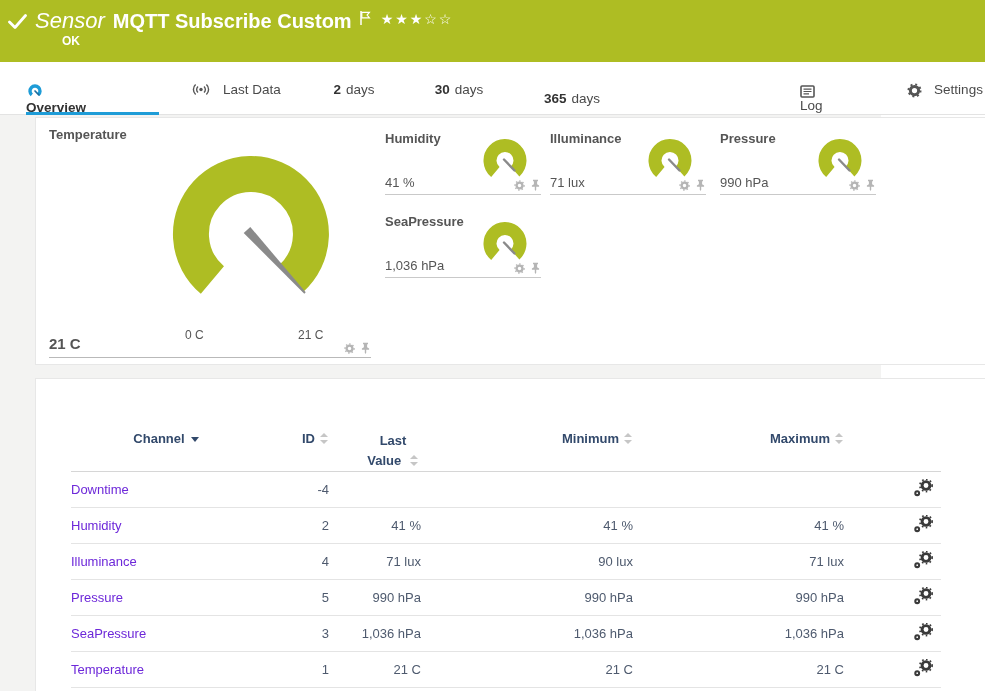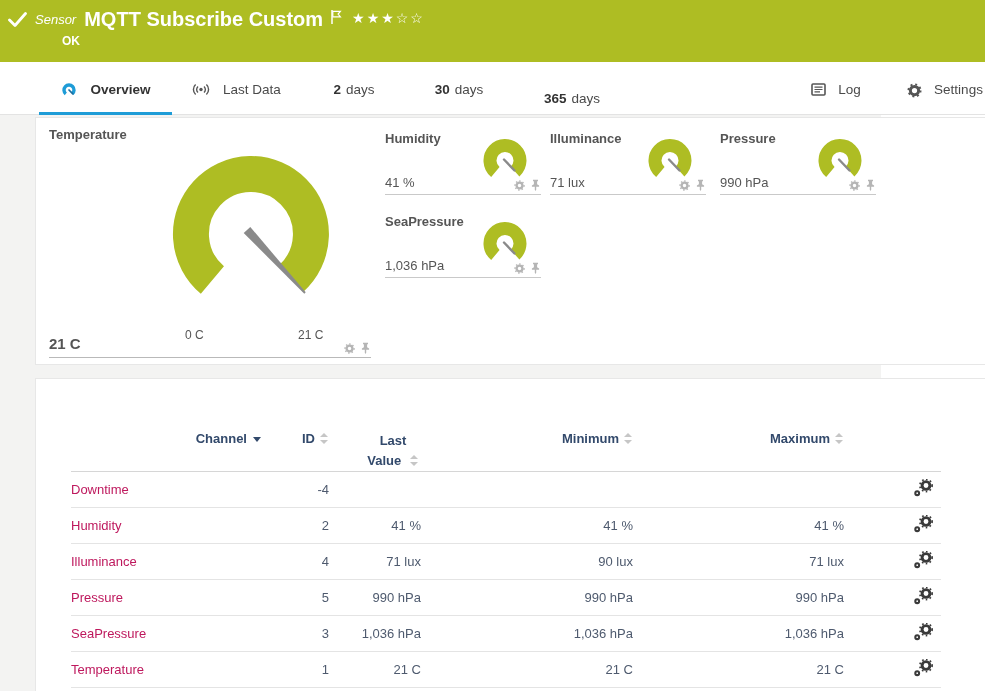--- a/index.html
+++ b/index.html
@@ -3,40 +3,40 @@
 <meta charset="utf-8">
 <style>
   * { margin:0; padding:0; box-sizing:border-box; }
   html,body { width:985px; height:691px; overflow:hidden; }
   body { font-family:"Liberation Sans", sans-serif; background:#ffffff; position:relative; }
 
   
   .hdr { position:absolute; left:0; top:0; width:985px; height:62px; background:#AEBD23; color:#fff; }
   .hdr-line { position:absolute; left:8px; top:8px; display:flex; align-items:center; }
   .hdr-check { margin-right:8px; }
-  .hdr-kind { font-style:italic; font-size:13px; font-weight:400; margin-right:8px; }
+  .hdr-kind { font-style:italic; font-size:22px; font-weight:400; margin-right:8px; }
   .hdr-title { font-size:20px; font-weight:700; }
   .hdr-flag { margin:0 10px 6px 8px; }
   .hdr-stars { font-size:14px; letter-spacing:2px; margin-bottom:4px; }
   .hdr-status { position:absolute; left:62px; top:34px; font-size:12px; font-weight:700; }
 
   
   .tabbar { position:absolute; left:0; top:62px; width:985px; height:53px; background:#fff; border-bottom:1px solid #e3e3e3; }
   .tab { position:absolute; top:15px; height:38px; display:flex; align-items:flex-start; justify-content:center; padding-top:5px; font-size:13.5px; color:#4a4a4a; cursor:pointer; }
   .tab .ticon { margin-right:7px; margin-top:1px; }
   .tab b { color:#333; margin-right:5px; font-weight:700; }
   .tab.active { color:#333; font-weight:700; }
   .tab.active::after { content:""; position:absolute; left:0; right:0; bottom:0; height:3px; background:#1E9CD7; }
-  .t0 { left:39px;  width:133px; }
+  .t0 { left:26px;  width:133px;flex-direction:column; }
   .t1 { left:180px; width:112px; }
   .t2 { left:316px; width:76px; }
   .t3 { left:416px; width:86px; }
   .t4 { left:526px; width:92px;align-items:center; }
   .t5 { left:642px; width:138px; }
-  .t6 { left:800px; width:72px; }
+  .t6 { left:800px; width:72px;flex-direction:column; }
   .t7 { left:900px; width:90px; }
 
   
   .content { position:absolute; left:0; top:115px; width:881px; height:576px; background:#f3f3f2; }
   .panel { position:absolute; left:35px; background:#fff; border:1px solid #e7e7e7; }
   .panel1 { top:2px; width:960px; height:248px; }
   .panel2 { top:263px; width:960px; height:320px; }
 
   
   .tile-title { position:absolute; font-size:13px; font-weight:700; color:#555; }
@@ -55,24 +55,24 @@
   .mini .tile-title { left:0; top:5px; }
   .mini .mini-value { position:absolute; left:0; bottom:4px; font-size:13px; color:#555; }
   .mini .gauge-sm { position:absolute; left:96px; top:13px; }
   .mini .iconpair { right:0; bottom:3px; }
 
   
   table.chan { position:absolute; left:35px; top:42px; width:870px; border-collapse:collapse; table-layout:fixed; font-size:13px; }
   .chan col.c-channel{width:190px;} .chan col.c-id{width:68px;} .chan col.c-last{width:92px;}
   .chan col.c-min{width:212px;} .chan col.c-max{width:211px;} .chan col.c-gear{width:97px;}
   .chan th { color:#32496B; font-weight:700; vertical-align:top; padding-top:10px; height:49px; border-bottom:1px solid #d6d6d6; text-align:right; white-space:nowrap; }
-  .chan th.h-channel { text-align:right; }
+  .chan th.h-channel { text-align:center; }
   .chan th .wrapbox { width:56px; margin-left:auto; text-align:center; white-space:normal; line-height:1.55; }
   .chan td { height:36px; border-bottom:1px solid #e4e4e4; color:#4E5A6E; text-align:right; }
-  .chan td.c-name { text-align:left; color:#be185d; }
+  .chan td.c-name { text-align:left; color:#6d28d9; }
   .chan td.c-gear { text-align:right; padding-right:8px; }
   .caret { display:inline-block; margin-left:6px; border-left:4.5px solid transparent; border-right:4.5px solid transparent; border-top:5.5px solid #32496B; vertical-align:1px; }
   .sort { display:inline-block; width:9px; height:11px; position:relative; margin-left:5px; vertical-align:-1px; }
   .sort i { position:absolute; left:0; width:0; height:0; border-left:4.5px solid transparent; border-right:4.5px solid transparent; }
   .sort .up { top:0; border-bottom:4.5px solid #c6c6c6; }
   .sort .dn { bottom:0; border-top:4.5px solid #c6c6c6; }
   .gearbtn { cursor:pointer; display:inline-block; }
 </style>
 </head>
 <body>

